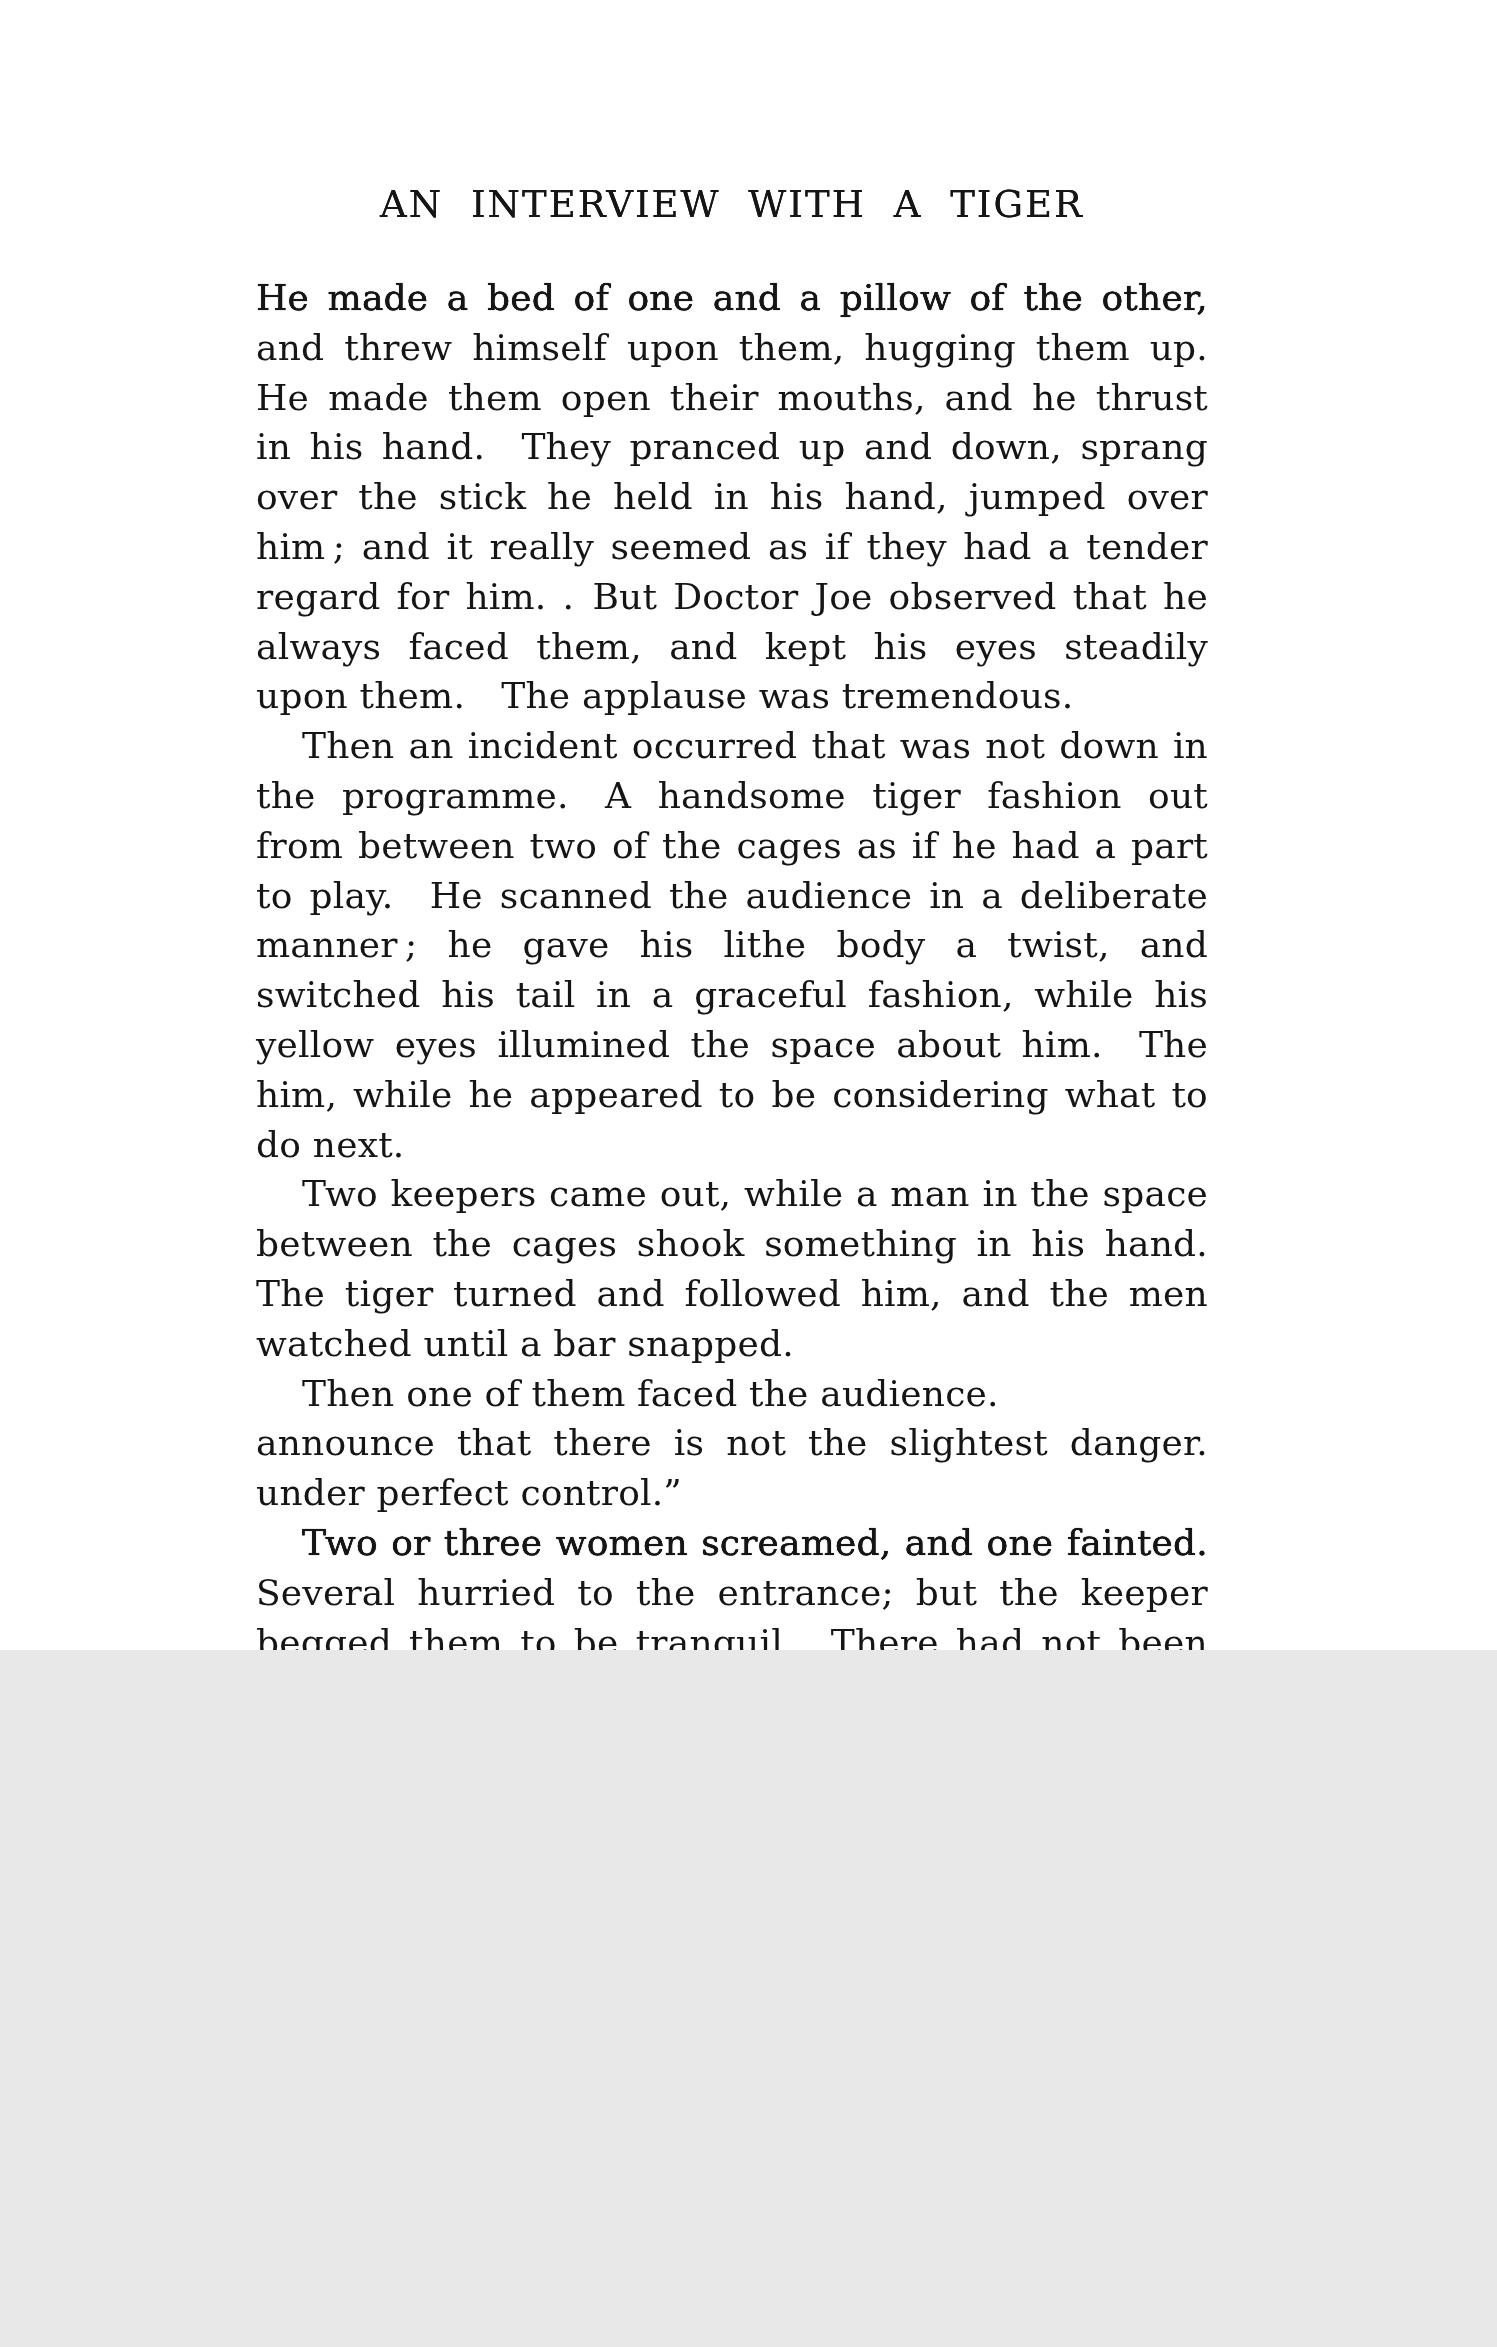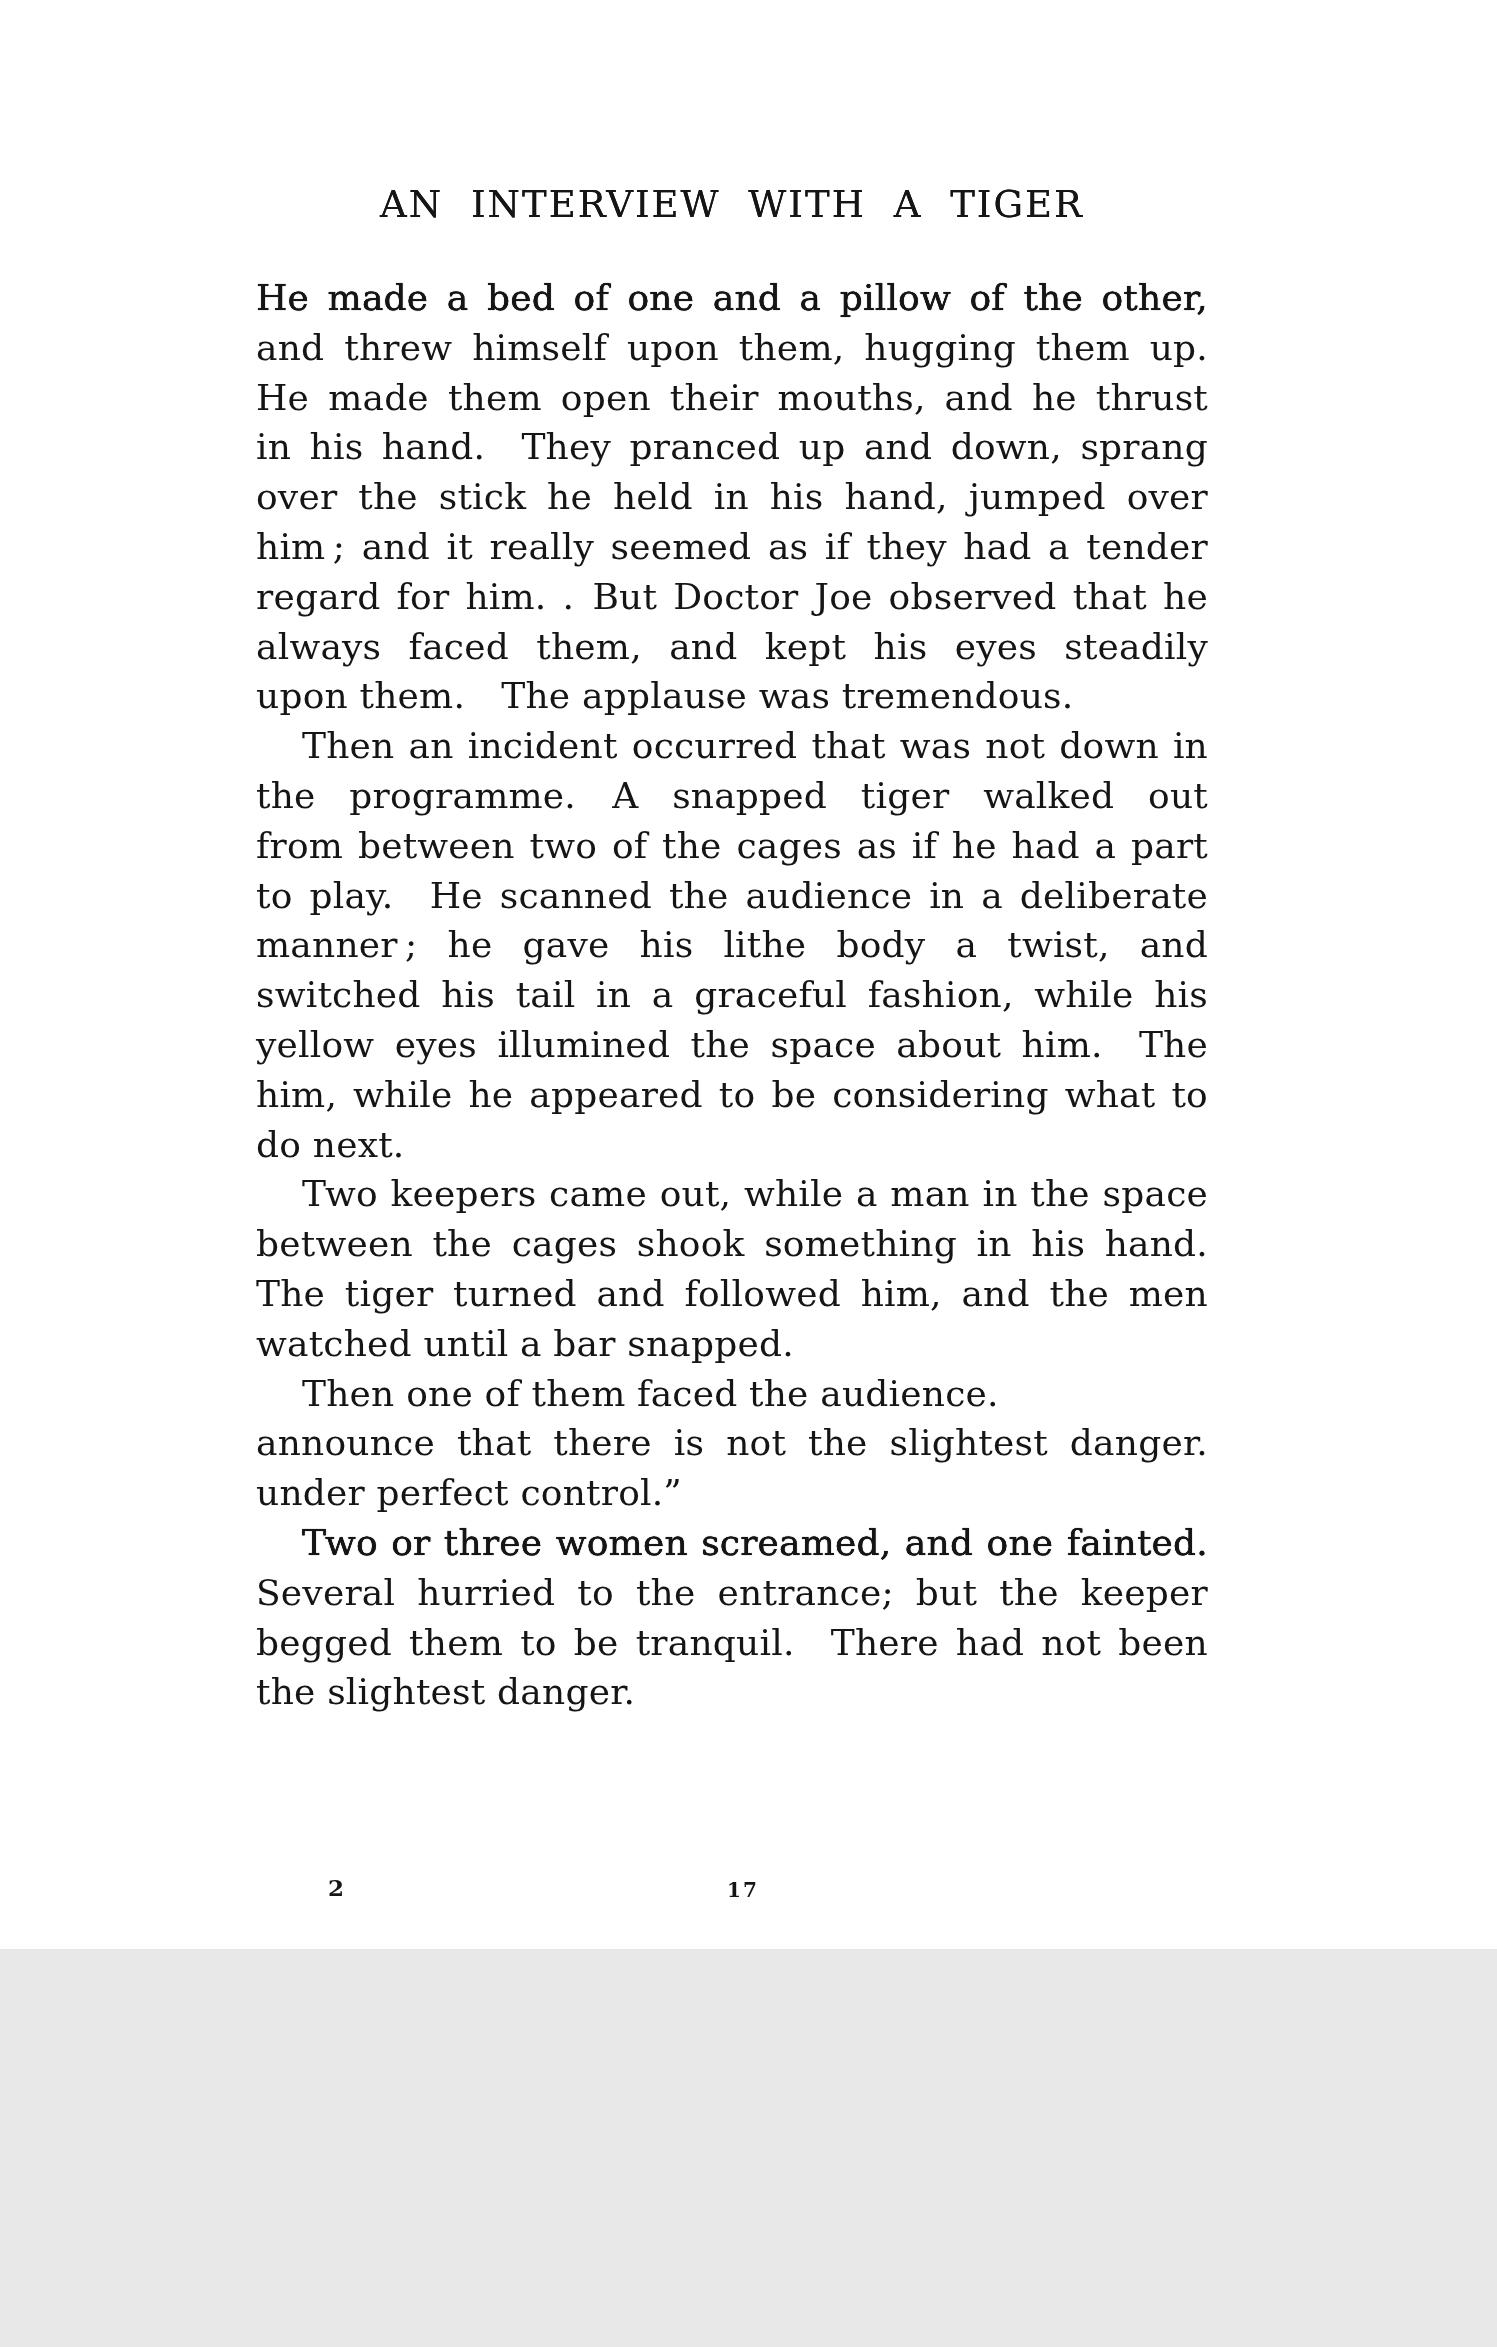--- a/index.html
+++ b/index.html
@@ -1,21 +1,21 @@
 <!DOCTYPE html>
 <html><head>
 <meta charset="utf-8">
 <style>
   html, body { margin: 0; padding: 0; }
   body { background: #e8e8e8; }
 
   .page {
     position: relative;
     width: 1497px;
-    height: 1949px;
+    height: 1650px;
     background: #ffffff;
     font-family: "DejaVu Serif", "Liberation Serif", serif;
     color: #151515;
     overflow: hidden;
   }
 
   .chapter-title {
     position: absolute;
     left: 256px;
     top: 186px;
@@ -83,21 +83,21 @@
       <div class="line just heavy">He made a bed of one and a pillow of the other,</div>
       <div class="line just">and threw himself upon them, hugging them up.</div>
       <div class="line just">He made them open their mouths, and he thrust</div>
       <div class="line just">in his hand. They pranced up and down, sprang</div>
       <div class="line just">over the stick he held in his hand, jumped over</div>
       <div class="line just">him ; and it really seemed as if they had a tender</div>
       <div class="line just">regard for him. . But Doctor Joe observed that he</div>
       <div class="line just">always faced them, and kept his eyes steadily</div>
       <div class="line">upon them. The applause was tremendous.</div>
       <div class="line just indent">Then an incident occurred that was not down in</div>
-      <div class="line just">the programme. A snapped tiger walked out</div>
+      <div class="line just">the programme. A handsome tiger fashion out</div>
       <div class="line just">from between two of the cages as if he had a part</div>
       <div class="line just">to play. He scanned the audience in a deliberate</div>
       <div class="line just">manner ; he gave his lithe body a twist, and</div>
       <div class="line just">switched his tail in a graceful fashion, while his</div>
       <div class="line just">yellow eyes illumined the space about him. The</div>
       <div class="line just">him, while he appeared to be considering what to</div>
       <div class="line">do next.</div>
       <div class="line just indent">Two keepers came out, while a man in the space</div>
       <div class="line just">between the cages shook something in his hand.</div>
       <div class="line just">The tiger turned and followed him, and the men</div>

